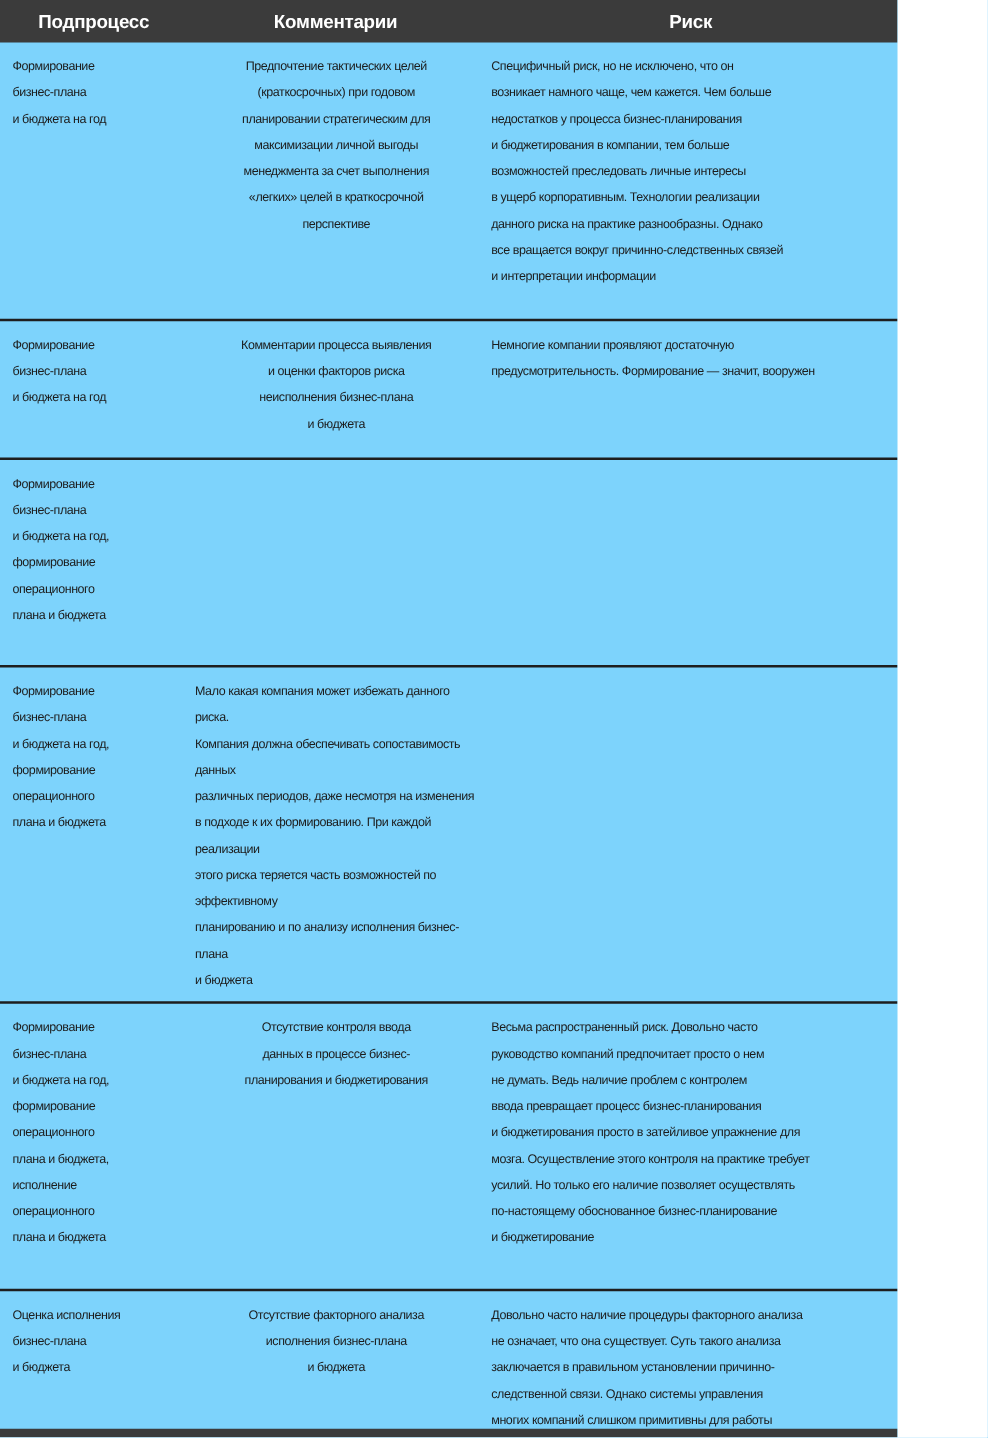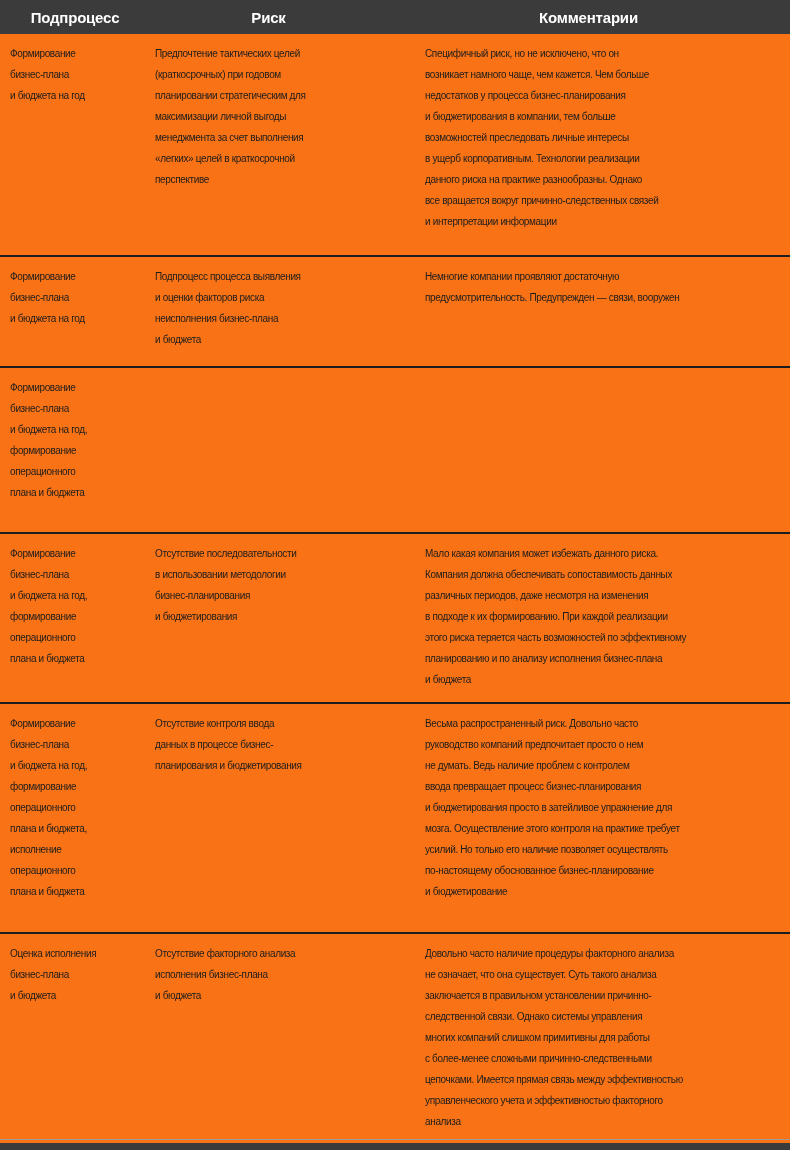--- a/index.html
+++ b/index.html
@@ -1,20 +1,20 @@
 <!DOCTYPE html>
 <html><head>
 <meta charset="utf-8">
 <style>
   html, body { margin: 0; padding: 0; background: #ffffff; }
   .page {
     position: relative;
-    width: 790px;
+    width: 718px;
     height: 1150px;
-    background: #f97316;
+    background: #7dd3fc;
     overflow: hidden;
     font-family: "Liberation Sans", "DejaVu Sans", sans-serif;
     color: #1c1c1c;
   }
   .thead {
     display: grid;
     grid-template-columns: 150px 237px 1fr;
     height: 34px;
     background: #3b3b3b;
     color: #ffffff;
@@ -36,38 +36,38 @@
   .trow.r5 { min-height: 230px; }
   .trow.r6 { min-height: 206px; border-bottom: 1px solid #9a9a9a; }
   .cell {
     white-space: pre-line;
     font-size: 10px;
     line-height: 21px;
     letter-spacing: -0.35px;
     padding: 9px 4px 6px 10px;
     box-sizing: border-box;
   }
-  .cell.risk { padding-left: 5px; }
-  .cell.comments { padding-left: 6px; padding-right: 2px; margin-left: 32px; }
+  .cell.risk { padding-left: 5px; text-align: center; }
+  .cell.comments { padding-left: 6px; padding-right: 2px; }
   .bottom-bar {
     position: absolute;
     left: 0; right: 0; bottom: 0;
     height: 7px;
     background: #3b3b3b;
   }
 </style>
 </head>
 <body>
 
 <div class="page">
 
   <div class="thead">
     <div class="hcell">Подпроцесс</div>
+    <div class="hcell">Комментарии</div>
     <div class="hcell">Риск</div>
-    <div class="hcell">Комментарии</div>
   </div>
 
   <div class="trow r1">
     <div class="cell subprocess">Формирование
 бизнес-плана
 и бюджета на год</div>
     <div class="cell risk">Предпочтение тактических целей
 (краткосрочных) при годовом
 планировании стратегическим для
 максимизации личной выгоды
@@ -82,48 +82,44 @@
 в ущерб корпоративным. Технологии реализации
 данного риска на практике разнообразны. Однако
 все вращается вокруг причинно-следственных связей
 и интерпретации информации</div>
   </div>
 
   <div class="trow r2">
     <div class="cell subprocess">Формирование
 бизнес-плана
 и бюджета на год</div>
-    <div class="cell risk">Подпроцесс процесса выявления
+    <div class="cell risk">Комментарии процесса выявления
 и оценки факторов риска
 неисполнения бизнес-плана
 и бюджета</div>
     <div class="cell comments">Немногие компании проявляют достаточную
-предусмотрительность. Предупрежден — связи, вооружен</div>
+предусмотрительность. Формирование — значит, вооружен</div>
   </div>
 
   <div class="trow r3">
     <div class="cell subprocess">Формирование
 бизнес-плана
 и бюджета на год,
 формирование
 операционного
 плана и бюджета</div>
   </div>
 
   <div class="trow r4">
     <div class="cell subprocess">Формирование
 бизнес-плана
 и бюджета на год,
 формирование
 операционного
 плана и бюджета</div>
-    <div class="cell risk">Отсутствие последовательности
-в использовании методологии
-бизнес-планирования
-и бюджетирования</div>
     <div class="cell comments">Мало какая компания может избежать данного риска.
 Компания должна обеспечивать сопоставимость данных
 различных периодов, даже несмотря на изменения
 в подходе к их формированию. При каждой реализации
 этого риска теряется часть возможностей по эффективному
 планированию и по анализу исполнения бизнес-плана
 и бюджета</div>
   </div>
 
   <div class="trow r5">

